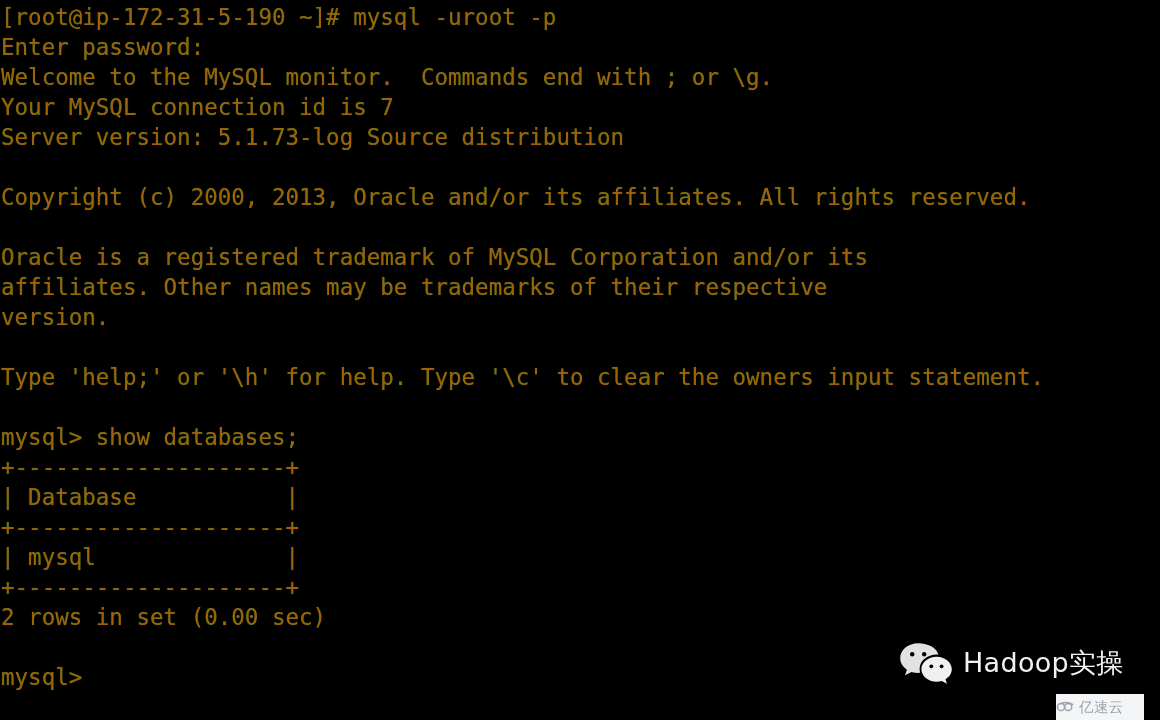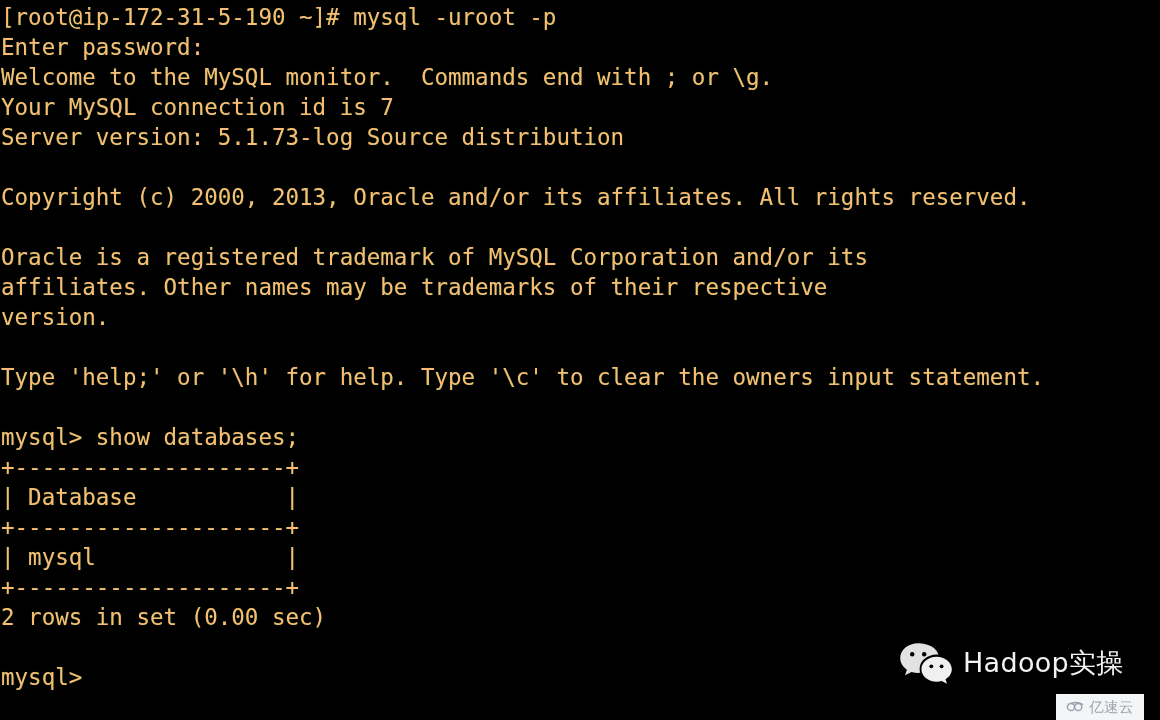--- a/index.html
+++ b/index.html
@@ -25,21 +25,21 @@
     padding: 2px 0 0 0;
     box-sizing: border-box;
   }
 
   .term-line {
     display: block;
     height: 30px;
     line-height: 30px;
     font-size: 22.5px;
     letter-spacing: 0px;
-    color: #fdba74;
+    color: #a16207;
     white-space: pre;
     padding-left: 1px;
     font-family: "DejaVu Sans Mono", "Liberation Mono", monospace;
     text-shadow: 0 0 1px rgba(46, 204, 46, 0.55);
   }
   .term-line.blank {
     color: transparent;
   }
 
   
@@ -72,21 +72,21 @@
   
   #site-badge {
     position: absolute;
     left: 1056px;
     top: 694px;
     width: 88px;
     height: 26px;
     background: #f4f5f7;
     display: flex;
     align-items: center;
-    justify-content: center;
+    justify-content: flex-start;
     gap: 4px;
     z-index: 6;
   }
   #site-badge .badge-mark {
     width: 19px;
     height: 14px;
     flex: 0 0 auto;
   }
   #site-badge .badge-mark svg { display: block; }
   #site-badge .badge-text {

